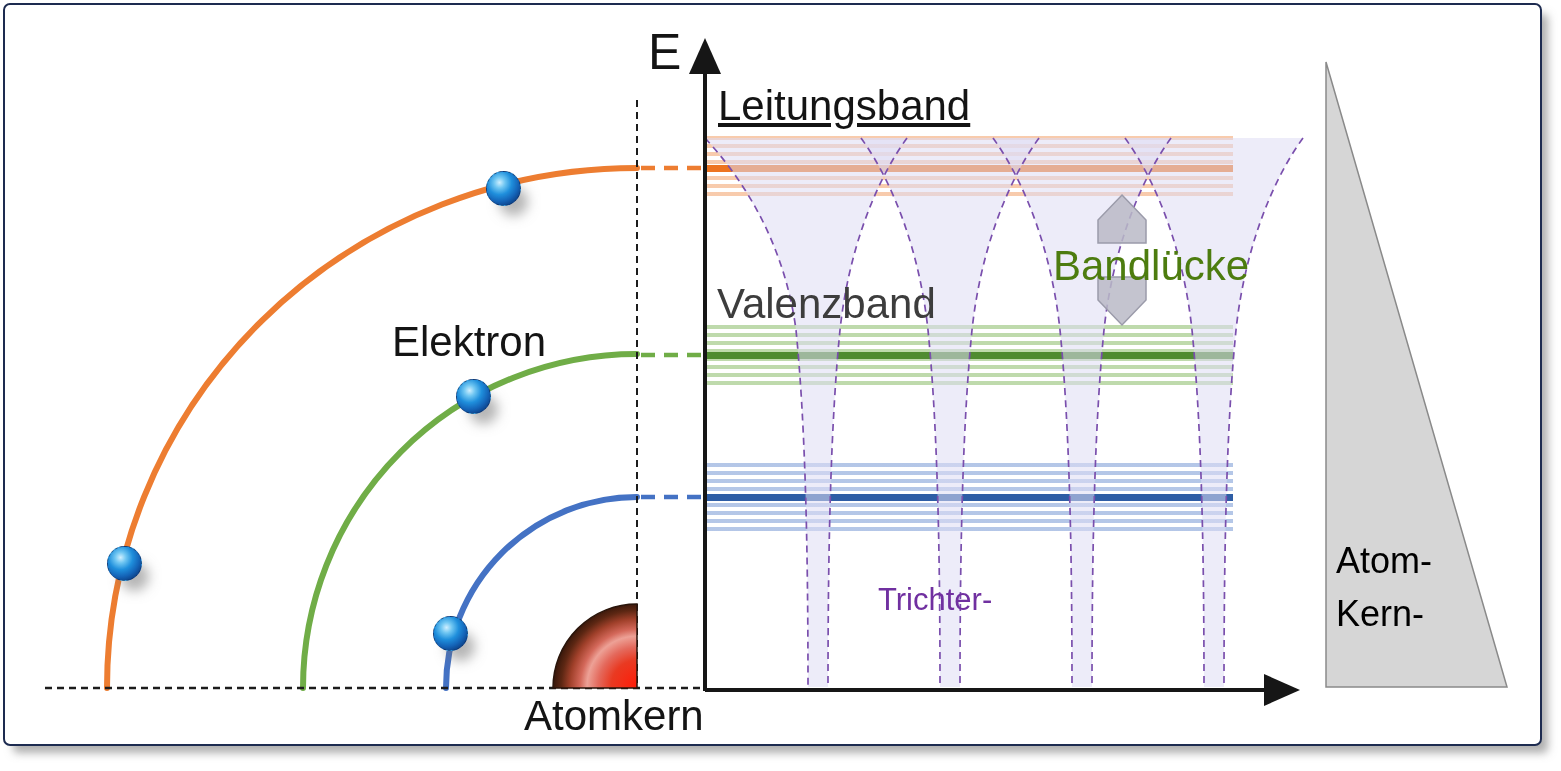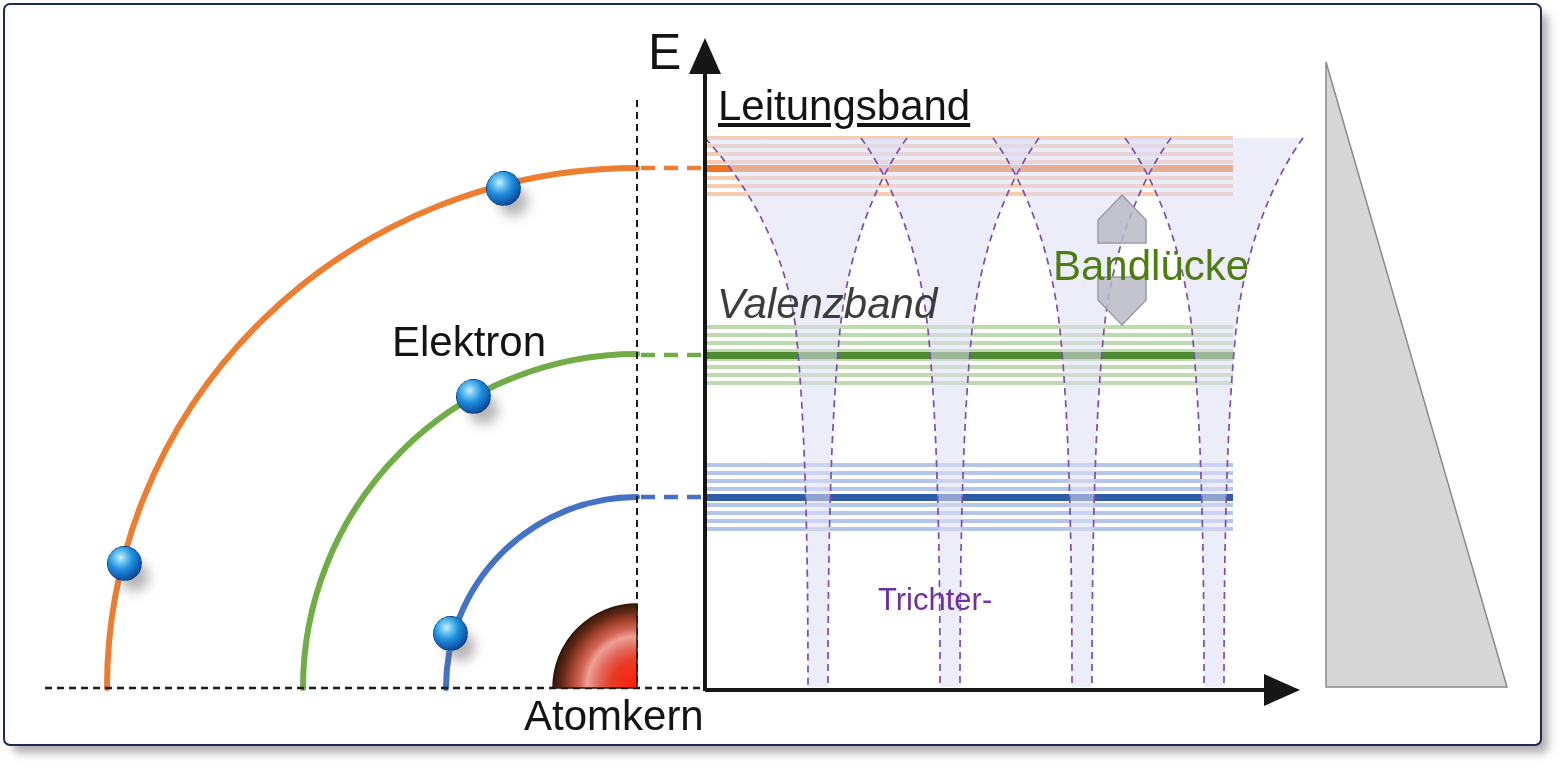--- a/index.html
+++ b/index.html
@@ -99,30 +99,32 @@
       <polygon points="1122,195 1146,220 1146,243 1098,243 1098,220" fill="rgba(186,186,199,0.85)"></polygon>
       <polygon points="1098,277 1146,277 1146,300 1122,325 1098,300" fill="rgba(186,186,199,0.85)"></polygon>
     </g>
 
     <polygon points="1326,62 1507,687 1326,687" stroke-width="1.5" fill="#D6D6D6"></polygon>
     <polygon points="1326,62 1507,687 1326,687" fill="none" stroke="#8a8a8a" stroke-width="1.5"></polygon>
   </svg>
 
   <div class="lbl" style="left:648px;top:26px;font-size:50px;">E</div>
   <div class="lbl" style="left:718px;top:84px;text-decoration:underline;">Leitungsband</div>
-  <div class="lbl" style="left:717px;top:282px;color:#3d3d3d;font-style:italic;">Valenzband</div>
+  <div class="lbl" style="left:717px;top:282px;color:#3d3d3d;">Valenzband</div>
   <div class="lbl" style="left:1053px;top:244px;color:#4d7c0f;">Bandlücke</div>
   <div class="lbl" style="left:392px;top:320px;">Elektron</div>
   <div class="lbl" style="left:505px;top:694px;margin-left:19px;">Atomkern</div>
 
   <div class="abs" style="left:878px;top:578px;width:162px;text-align:left;color:#7030A0;font-size:31px;line-height:43px;">
     <div>Trichter-</div>
   </div>
 
   <div class="abs" style="left:1336px;top:534px;color:#000;font-size:36px;line-height:53px;">
+    <div>Atom-</div>
+    <div>Kern-</div>
   </div>
 
   <div class="electron" style="left:485.5px;top:170.5px;"></div>
   <div class="electron" style="left:106.5px;top:545.5px;"></div>
   <div class="electron" style="left:455.5px;top:378.5px;"></div>
   <div class="electron" style="left:432.5px;top:615.5px;"></div>
 
 </div>
 
 </body></html>

